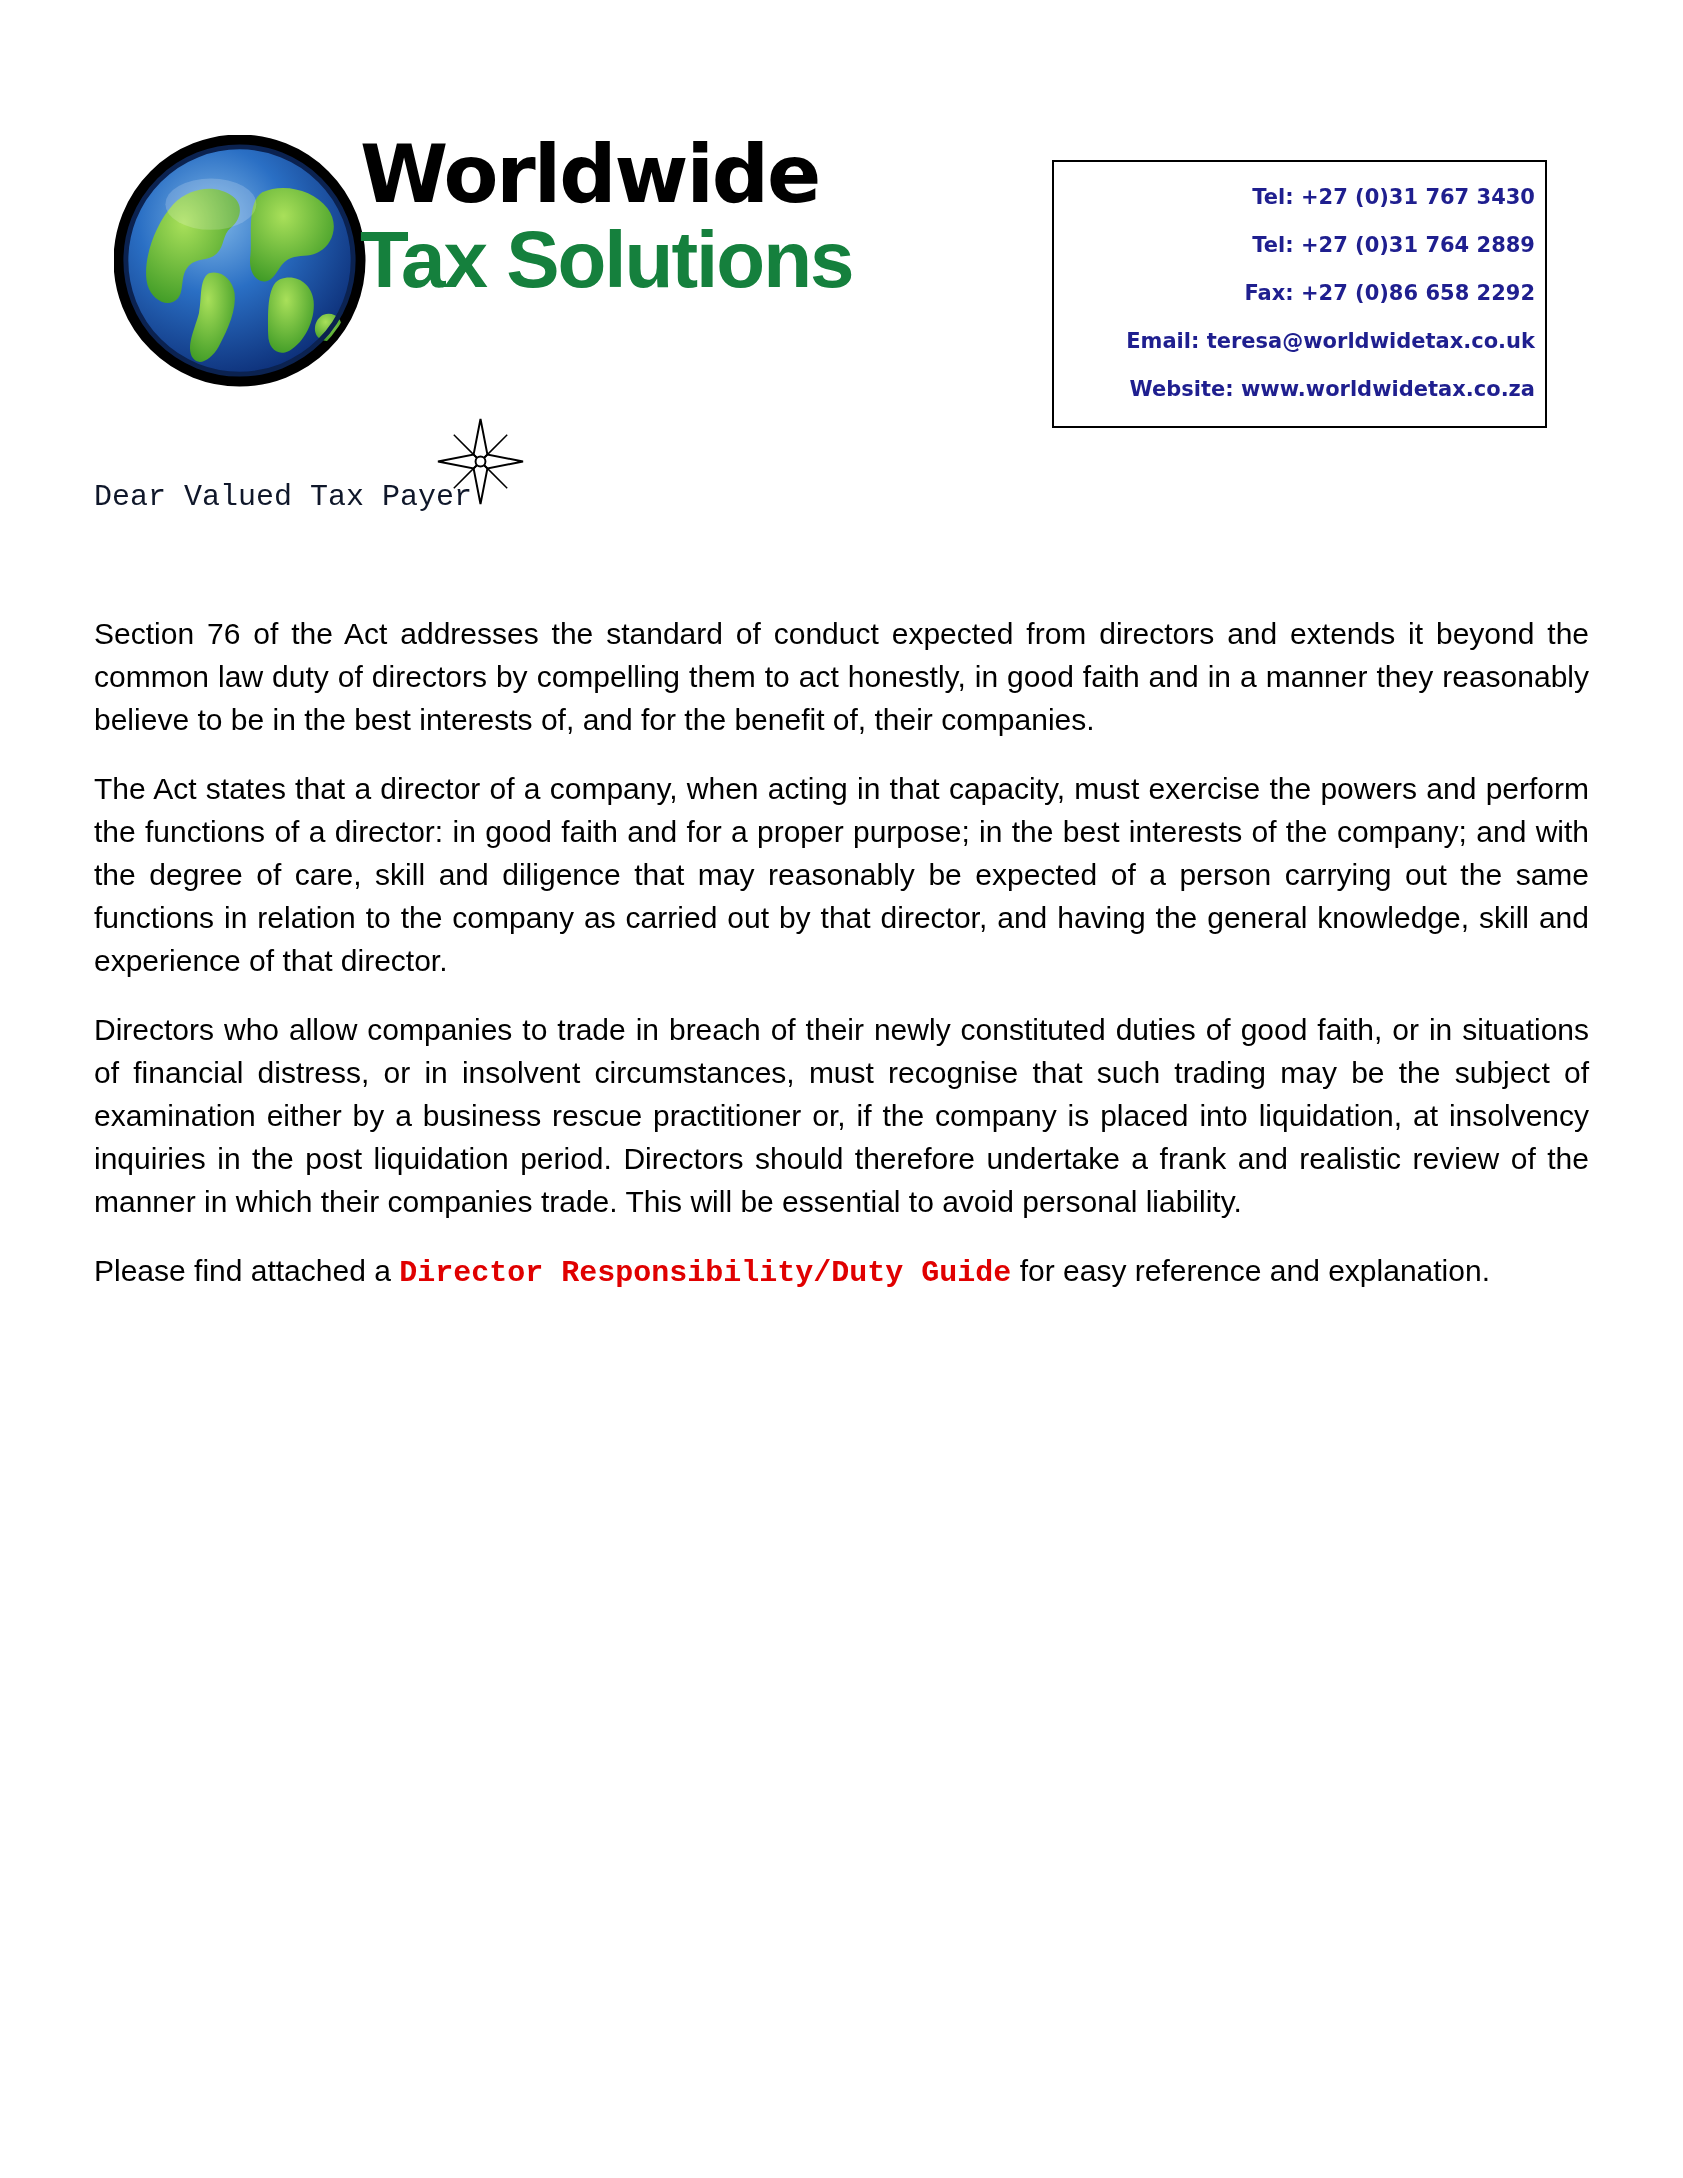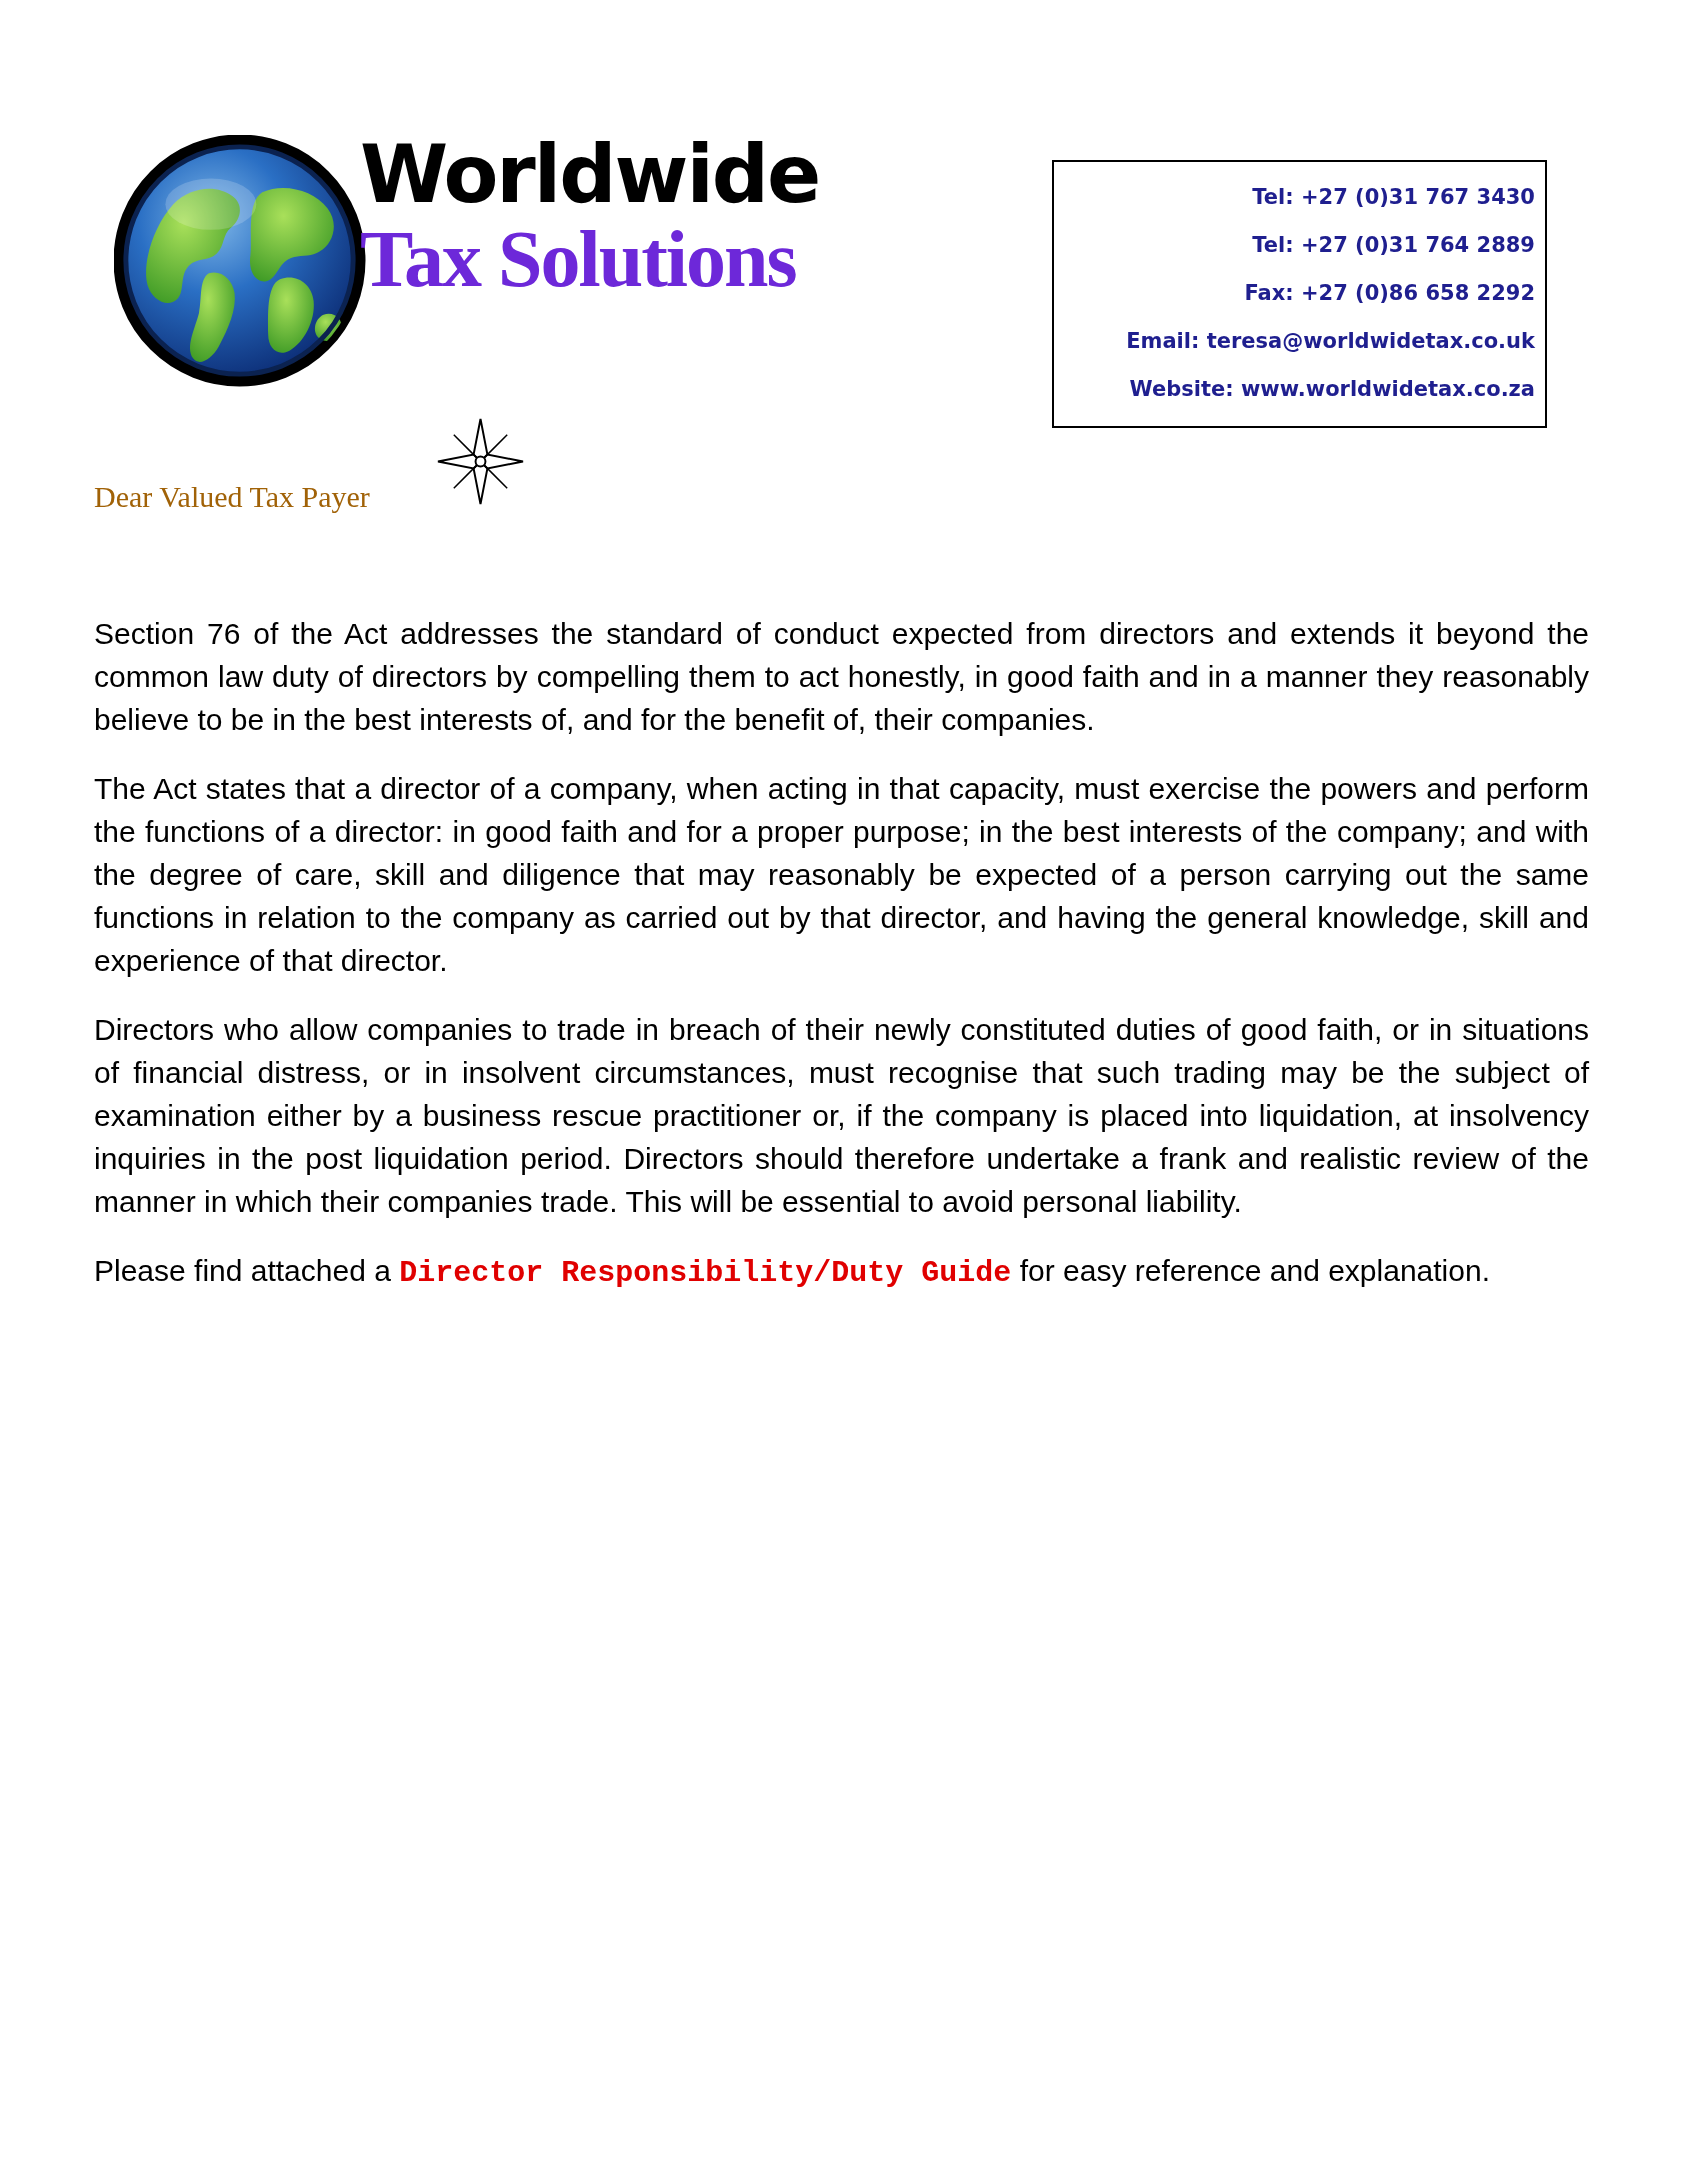--- a/index.html
+++ b/index.html
@@ -55,26 +55,26 @@
   .logo-line1 {
     font-family: "DejaVu Sans", sans-serif;
     font-weight: bold;
     font-size: 80px;
     line-height: 83px;
     letter-spacing: -2px;
     color: #000;
     white-space: nowrap;
   }
   .logo-line2 {
-    font-family: Liberation Serif, serif;
+    font-family: Liberation Sans, sans-serif;
     font-weight: bold;
     font-size: 80px;
     line-height: 87px;
     letter-spacing: -2px;
-    color: #6d28d9;
+    color: #15803d;
     white-space: nowrap;
   }
   .logo-line3 {
     font-family: "DejaVu Sans", sans-serif;
     font-weight: bold;
     font-size: 37px;
     line-height: 44px;
     letter-spacing: -0.5px;
     color: #000;
     white-space: nowrap;
@@ -111,22 +111,22 @@
     white-space: nowrap;
   }
   .contact-line:last-child { margin-bottom: 0; }
 
   
   .salutation {
     position: absolute;
     left: 94px;
     top: 434px;
     font-size: 30px;
-    font-family: Liberation Serif, serif;
-    color: #a16207;
+    font-family: Liberation Mono, monospace;
+    color: #0f172a;
   }
 
   .body-text {
     position: absolute;
     left: 94px;
     top: 566px;
     width: 1495px;
   }
   .body-text p {
     margin: 0 0 26px 0;

